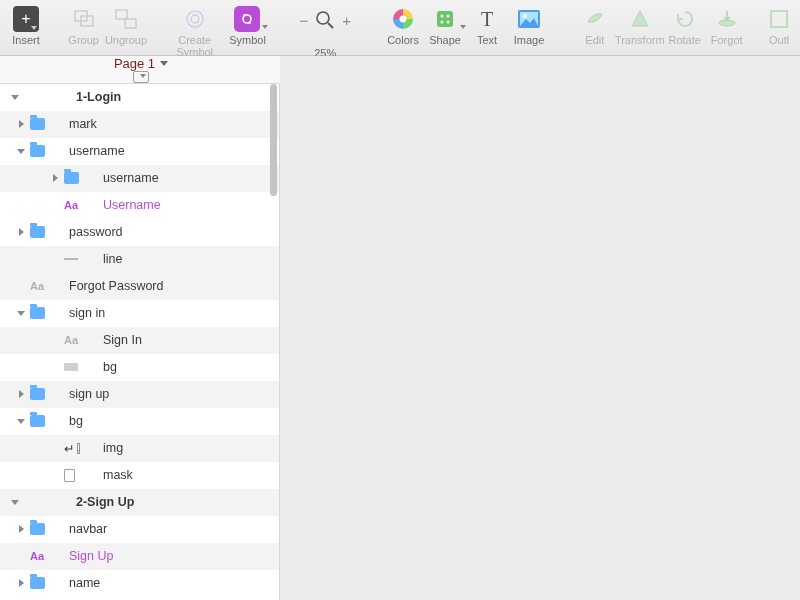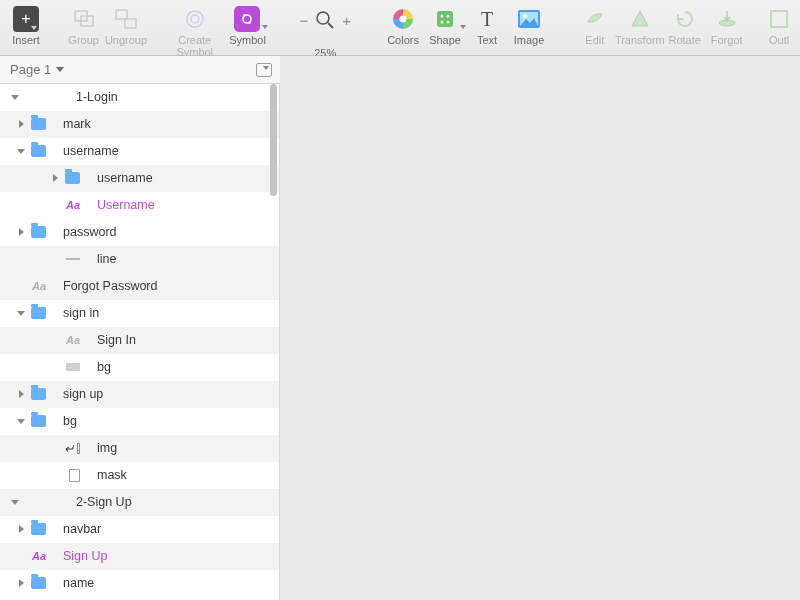--- a/index.html
+++ b/index.html
@@ -27,22 +27,23 @@
 .tool-btn .label { font-size: 11px; color: #6a6a6a; text-align: center; }
 .tool-btn.disabled .label { color: #b0b0b0; }
 .tool-btn.disabled svg { opacity: 0.45; }
 .sep { width: 20px; }
 .sep-wide { width: 32px; }
 
 
 .pagebar {
   height: 28px; background: #f7f7f7; border-bottom: 1px solid #d8d8d8;
   display: flex; align-items: center; justify-content: space-between;
-  padding: 0 8px 0 10px; font-size: 13px; color: #737373;
+  padding: 0 8px 0 10px; font-size: 13px; color: #7f1d1d;
   width: 280px;
+  flex-direction: column;
 }
 .pagebar .left { display: flex; align-items: center; gap: 5px; }
 .chev-down { width: 0; height: 0; border-left: 4px solid transparent; border-right: 4px solid transparent; border-top: 5px solid #6a6a6a; display: inline-block; }
 
 
 .workspace { display: flex; height: calc(600px - 56px); }
 .sidebar {
   width: 280px; background: #fff; border-right: 1px solid #d8d8d8;
   position: relative;
   display: flex; flex-direction: column;
@@ -61,32 +62,32 @@
   padding-right: 12px;
 }
 .row.alt { background: #f3f3f3; }
 .row .disc {
   width: 10px; height: 10px; display: flex; align-items: center; justify-content: center;
   margin-right: 4px; flex-shrink: 0;
 }
 .row .disc.blank { visibility: hidden; }
 .tri-right { width: 0; height: 0; border-top: 4px solid transparent; border-bottom: 4px solid transparent; border-left: 5px solid #888; }
 .tri-down { width: 0; height: 0; border-left: 4px solid transparent; border-right: 4px solid transparent; border-top: 5px solid #888; }
-.row .licon { width: 16px; height: 14px; margin-right: 17px; flex-shrink: 0; display:flex; align-items:center; justify-content:flex-end;font-style:italic; }
+.row .licon { width: 16px; height: 14px; margin-right: 23px; flex-shrink: 0; display:flex; align-items:center; justify-content:flex-start; }
 .folder-ic { width: 15px; height: 12px; background: #64b2ff; border-radius: 2px 2px 2px 2px; position: relative; }
 .folder-ic::before { content:""; position:absolute; top:-3px; left:0; width:7px; height:3px; background:#64b2ff; border-radius:1px 1px 0 0; }
 .text-ic { font-size: 11px; font-weight: 600; color: #b0b0b0; }
 .text-ic.purple { color: #b84dd8; }
 .line-ic { width: 14px; height: 2px; background: #b8b8b8; }
 .bg-ic { width: 14px; height: 8px; background: #d0d0d0; border-radius: 1px; }
 .img-ic { width: 14px; height: 11px; border: 1.3px solid #909090; position: relative; background:#fff; }
 .img-ic::after { content:""; position:absolute; bottom:0; left:0; right:0; height:5px; background: linear-gradient(135deg, transparent 40%, #909090 41%, #909090 55%, transparent 56%);}
 .mask-ic { width: 11px; height: 13px; border: 1.2px solid #a0a0a0; border-radius: 1px; }
 .row .name { white-space: nowrap; }
-.row.artboard { font-weight: 400; gap: 24px; }
+.row.artboard { font-weight: 700; gap: 24px; }
 .row.textlayer.purple .name { color: #b84dd8; }
 
 .ind0 { padding-left: 10px; }
 .ind1 { padding-left: 16px; }
 .ind2 { padding-left: 50px; }
 .enter-ic { margin-right: 3px; }
 
 
 svg { display: block; }
 .zoom-row { display:flex; align-items:center; gap:4px; padding-top:6px;}

